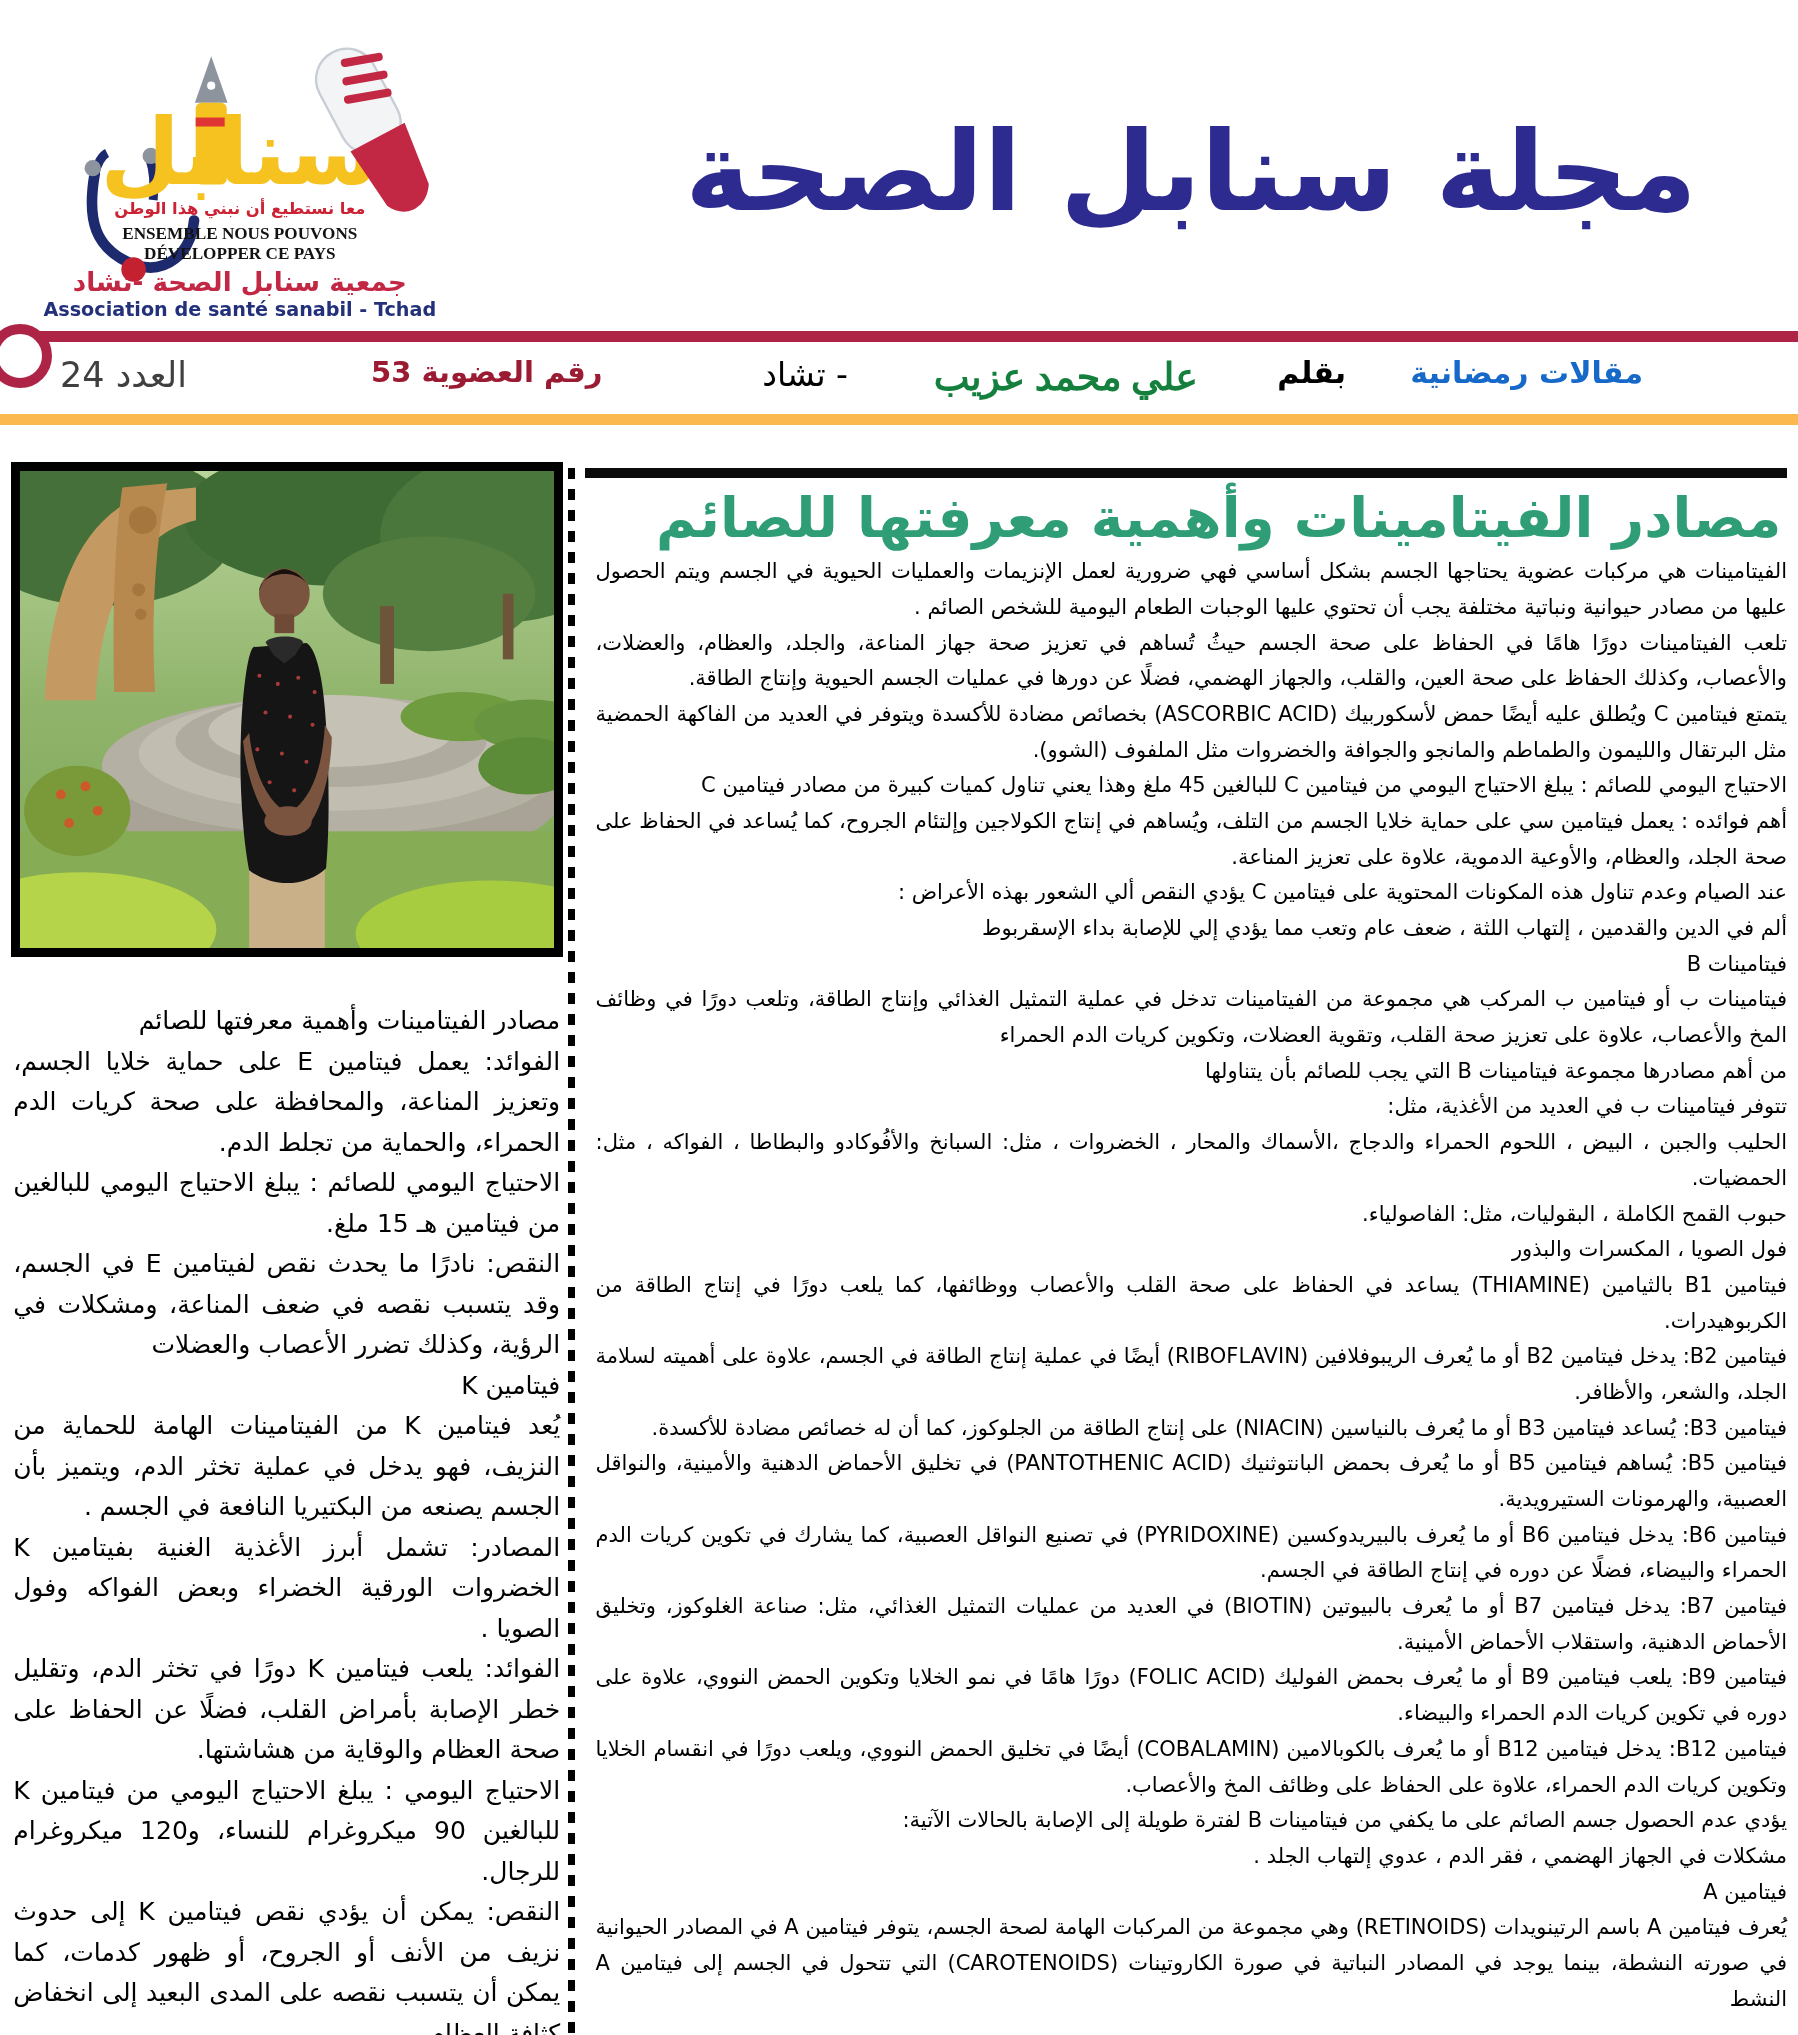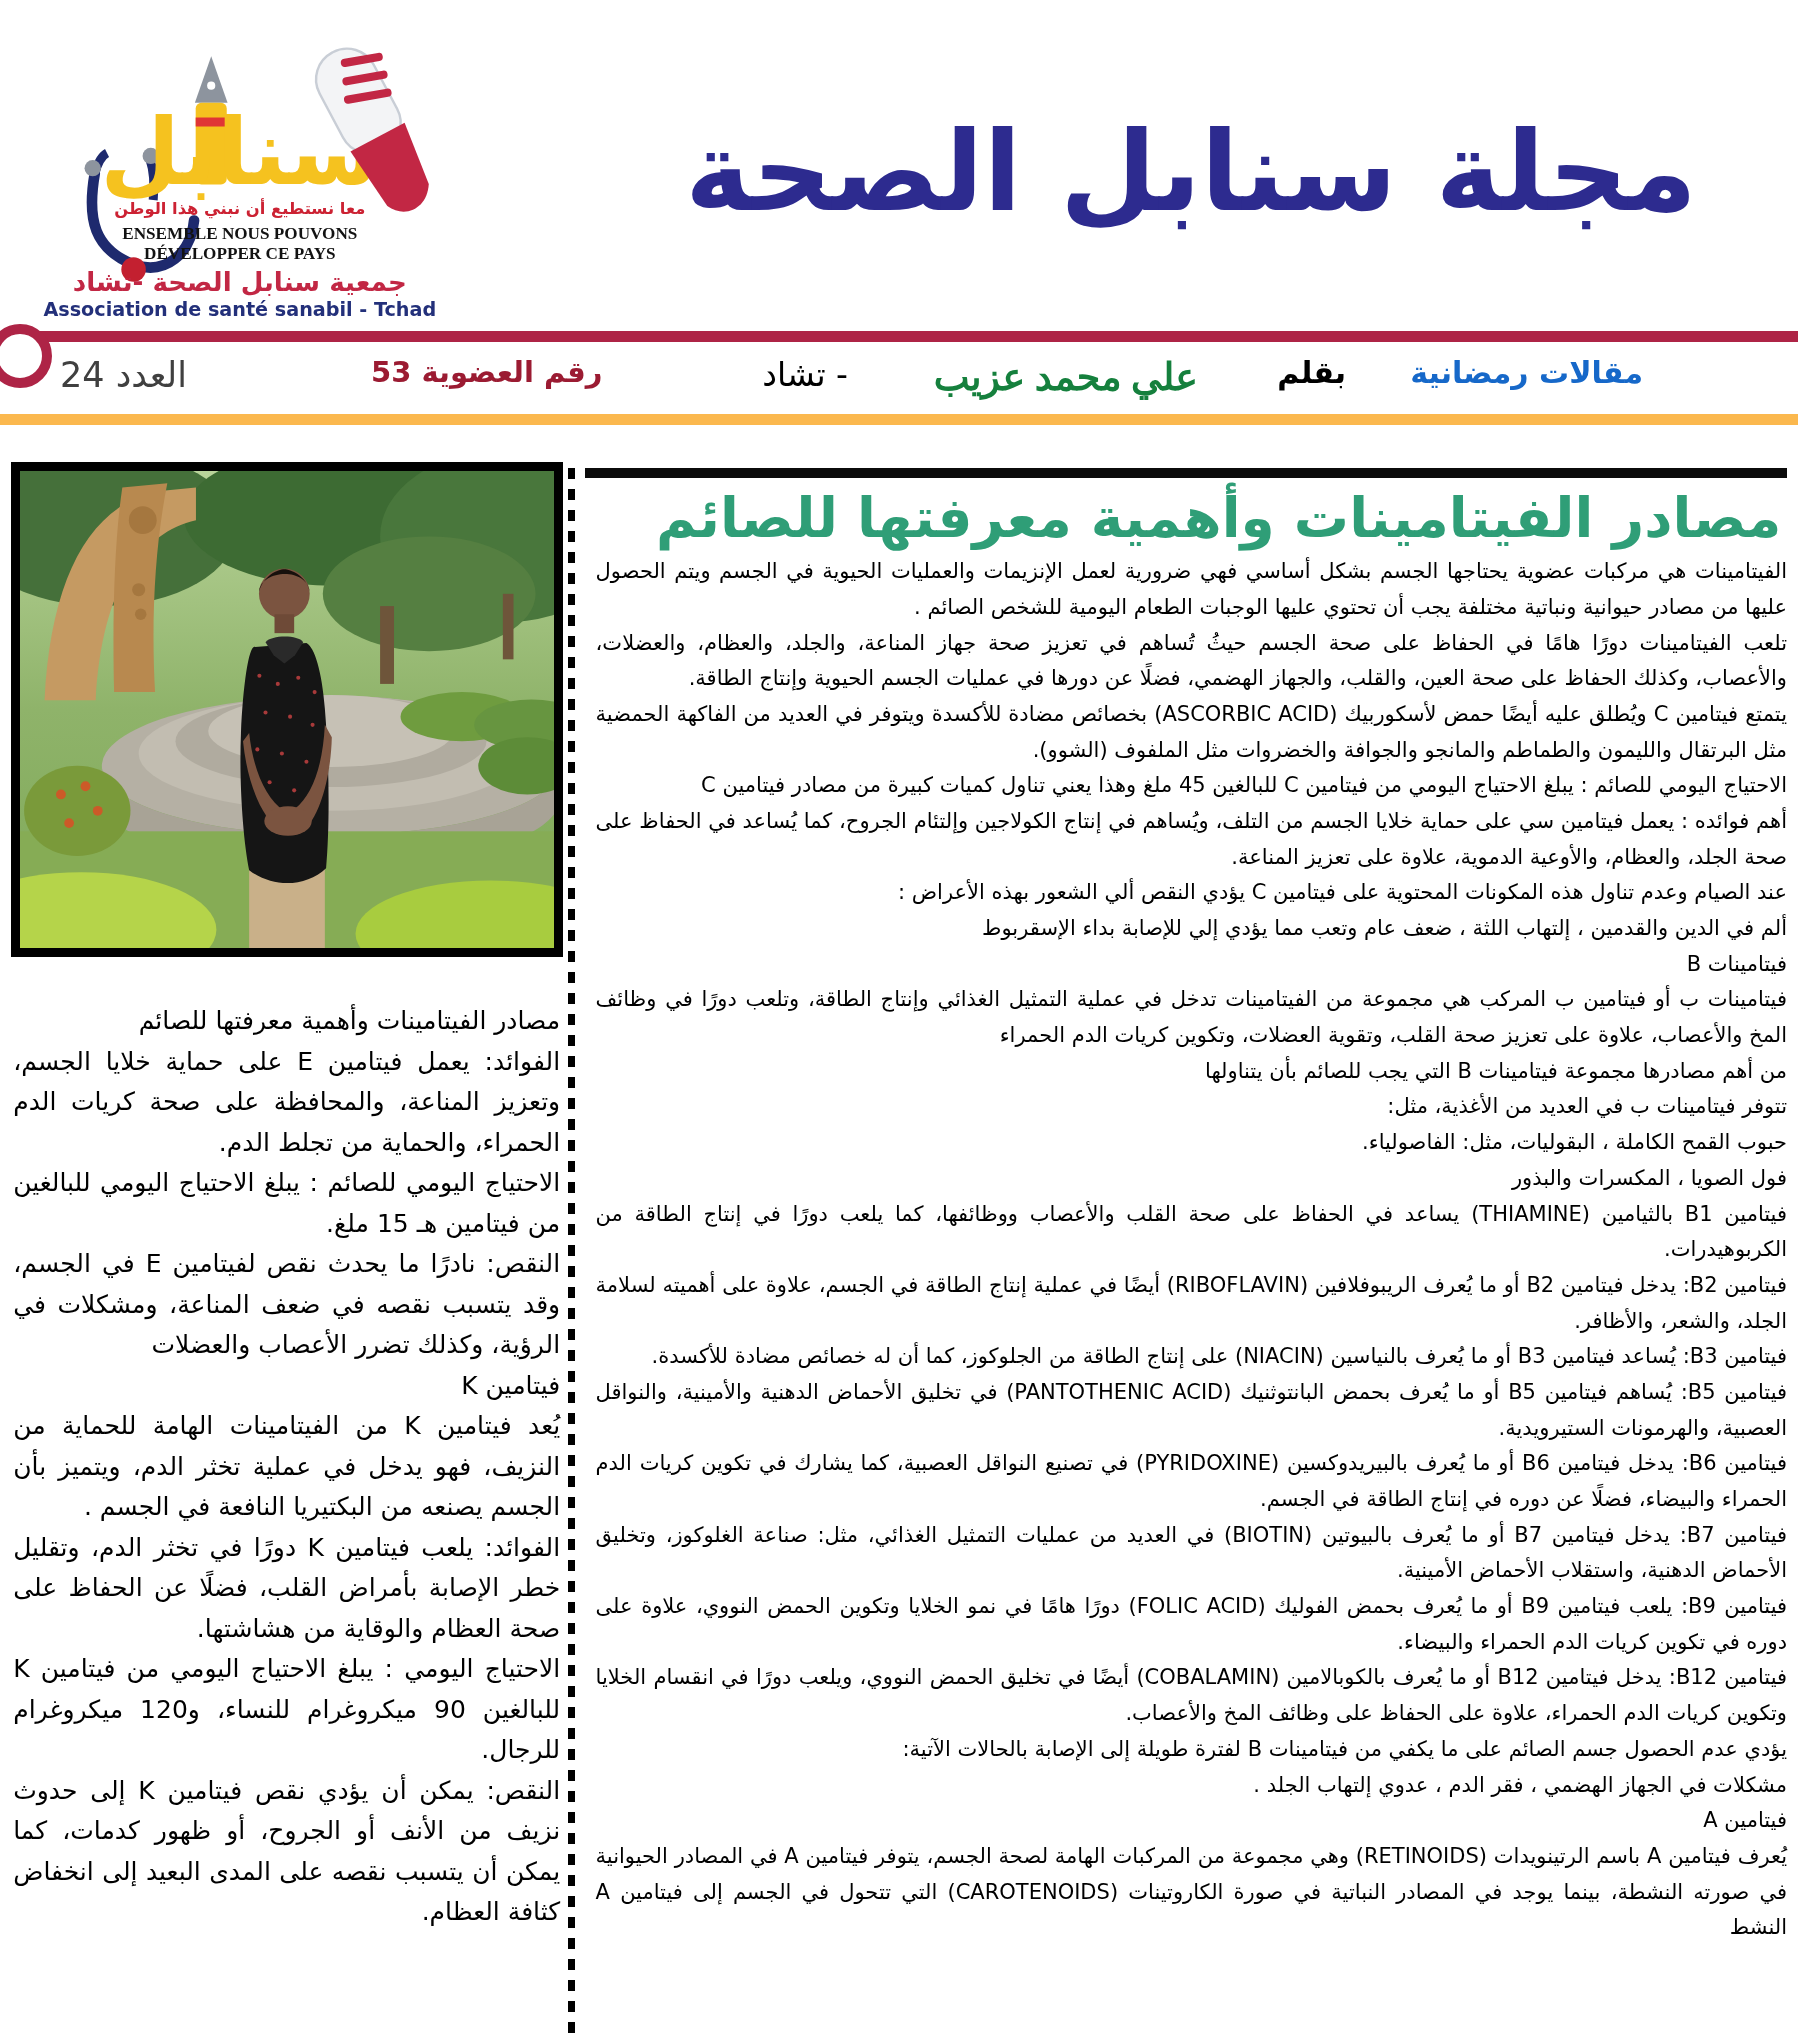--- a/index.html
+++ b/index.html
@@ -182,20 +182,21 @@
         <p class="para body">تلعب الفيتامينات دورًا هامًا في الحفاظ على صحة الجسم حيثُ تُساهم في تعزيز صحة جهاز المناعة، والجلد، والعظام، والعضلات، والأعصاب، وكذلك الحفاظ على صحة العين، والقلب، والجهاز الهضمي، فضلًا عن دورها في عمليات الجسم الحيوية وإنتاج الطاقة.</p>
         <p class="para body">يتمتع فيتامين C ويُطلق عليه أيضًا حمض لأسكوربيك (ASCORBIC ACID) بخصائص مضادة للأكسدة ويتوفر في العديد من الفاكهة الحمضية مثل البرتقال والليمون والطماطم والمانجو والجوافة والخضروات مثل الملفوف (الشوو).</p>
         <p class="para body">الاحتياج اليومي للصائم : يبلغ الاحتياج اليومي من فيتامين C للبالغين 45 ملغ وهذا يعني تناول كميات كبيرة من مصادر فيتامين C</p>
         <p class="para body">أهم فوائده : يعمل فيتامين سي على حماية خلايا الجسم من التلف، ويُساهم في إنتاج الكولاجين وإلتئام الجروح، كما يُساعد في الحفاظ على صحة الجلد، والعظام، والأوعية الدموية، علاوة على تعزيز المناعة.</p>
         <p class="para body">عند الصيام وعدم تناول هذه المكونات المحتوية على فيتامين C يؤدي النقص  ألي الشعور بهذه الأعراض :</p>
         <p class="para body">ألم في الدين والقدمين ، إلتهاب اللثة ، ضعف عام وتعب مما يؤدي إلي للإصابة بداء الإسقربوط</p>
         <p class="para heading">فيتامينات B</p>
         <p class="para body">فيتامينات ب أو فيتامين ب المركب هي مجموعة من الفيتامينات تدخل في عملية التمثيل الغذائي وإنتاج الطاقة، وتلعب دورًا في وظائف المخ والأعصاب، علاوة على تعزيز صحة القلب، وتقوية العضلات، وتكوين كريات الدم الحمراء</p>
         <p class="para body">من أهم مصادرها مجموعة فيتامينات B التي يجب للصائم بأن يتناولها</p>
         <p class="para body">تتوفر فيتامينات ب في العديد من الأغذية، مثل:</p>
+        <p class="para body">الحليب والجبن ، البيض ، اللحوم الحمراء والدجاج ،الأسماك والمحار ، الخضروات ، مثل: السبانخ والأفُوكادو والبطاطا ، الفواكه ، مثل: الحمضيات.</p>
         <p class="para body">حبوب القمح الكاملة ، البقوليات، مثل: الفاصولياء.</p>
         <p class="para body">فول الصويا ، المكسرات والبذور</p>
         <p class="para body">فيتامين B1 بالثيامين (THIAMINE) يساعد في الحفاظ على صحة القلب والأعصاب ووظائفها، كما يلعب دورًا في إنتاج الطاقة من الكربوهيدرات.</p>
         <p class="para body">فيتامين B2: يدخل فيتامين B2 أو ما يُعرف الريبوفلافين (RIBOFLAVIN) أيضًا في عملية إنتاج الطاقة في الجسم، علاوة على أهميته لسلامة الجلد، والشعر، والأظافر.</p>
         <p class="para body">فيتامين B3: يُساعد فيتامين B3 أو ما يُعرف بالنياسين (NIACIN) على إنتاج الطاقة من الجلوكوز، كما أن له خصائص مضادة للأكسدة.</p>
         <p class="para body">فيتامين B5: يُساهم فيتامين B5 أو ما يُعرف بحمض البانتوثنيك (PANTOTHENIC ACID) في تخليق الأحماض الدهنية والأمينية، والنواقل العصبية، والهرمونات الستيرويدية.</p>
         <p class="para body">فيتامين B6: يدخل فيتامين B6 أو ما يُعرف بالبيريدوكسين (PYRIDOXINE) في تصنيع النواقل العصبية، كما يشارك في تكوين كريات الدم الحمراء والبيضاء، فضلًا عن دوره في إنتاج الطاقة في الجسم.</p>
         <p class="para body">فيتامين B7: يدخل فيتامين B7 أو ما يُعرف بالبيوتين (BIOTIN) في العديد من عمليات التمثيل الغذائي، مثل: صناعة الغلوكوز، وتخليق الأحماض الدهنية، واستقلاب الأحماض الأمينية.</p>
         <p class="para body">فيتامين B9: يلعب فيتامين B9 أو ما يُعرف بحمض الفوليك (FOLIC ACID) دورًا هامًا في نمو الخلايا وتكوين الحمض النووي، علاوة على دوره في تكوين كريات الدم الحمراء والبيضاء.</p>
         <p class="para body">فيتامين B12: يدخل فيتامين B12 أو ما يُعرف بالكوبالامين (COBALAMIN) أيضًا في تخليق الحمض النووي، ويلعب دورًا في انقسام الخلايا وتكوين كريات الدم الحمراء، علاوة على الحفاظ على وظائف المخ والأعصاب.</p>
@@ -206,19 +207,20 @@
       </div>
   </div>
 
   <div class="sidebar">
       <p class="para body">مصادر الفيتامينات وأهمية معرفتها للصائم</p>
       <p class="para body">الفوائد: يعمل فيتامين E على حماية خلايا الجسم، وتعزيز المناعة، والمحافظة على صحة كريات الدم الحمراء، والحماية من تجلط الدم.</p>
       <p class="para body">الاحتياج اليومي للصائم : يبلغ الاحتياج اليومي للبالغين من فيتامين هـ 15 ملغ.</p>
       <p class="para body">النقص: نادرًا ما يحدث نقص لفيتامين E في الجسم، وقد يتسبب نقصه في ضعف المناعة، ومشكلات في الرؤية، وكذلك تضرر الأعصاب والعضلات</p>
       <p class="para heading">فيتامين K</p>
       <p class="para body">يُعد فيتامين K من الفيتامينات الهامة للحماية من النزيف، فهو يدخل في عملية تخثر الدم، ويتميز بأن الجسم يصنعه من البكتيريا النافعة في الجسم .</p>
+      <p class="para body">المصادر: تشمل أبرز الأغذية الغنية بفيتامين K الخضروات الورقية الخضراء وبعض الفواكه وفول الصويا .</p>
       <p class="para body">الفوائد: يلعب فيتامين K دورًا في تخثر الدم، وتقليل خطر الإصابة بأمراض القلب، فضلًا عن الحفاظ على صحة العظام والوقاية من هشاشتها.</p>
       <p class="para body">الاحتياج اليومي : يبلغ الاحتياج اليومي من فيتامين K للبالغين 90 ميكروغرام للنساء، و120 ميكروغرام للرجال.</p>
       <p class="para body">النقص: يمكن أن يؤدي نقص فيتامين K إلى حدوث نزيف من الأنف أو الجروح، أو ظهور كدمات، كما يمكن أن يتسبب نقصه على المدى البعيد إلى انخفاض كثافة العظام.</p>
     </div>
 
 </div>
 
 
 </body></html>

